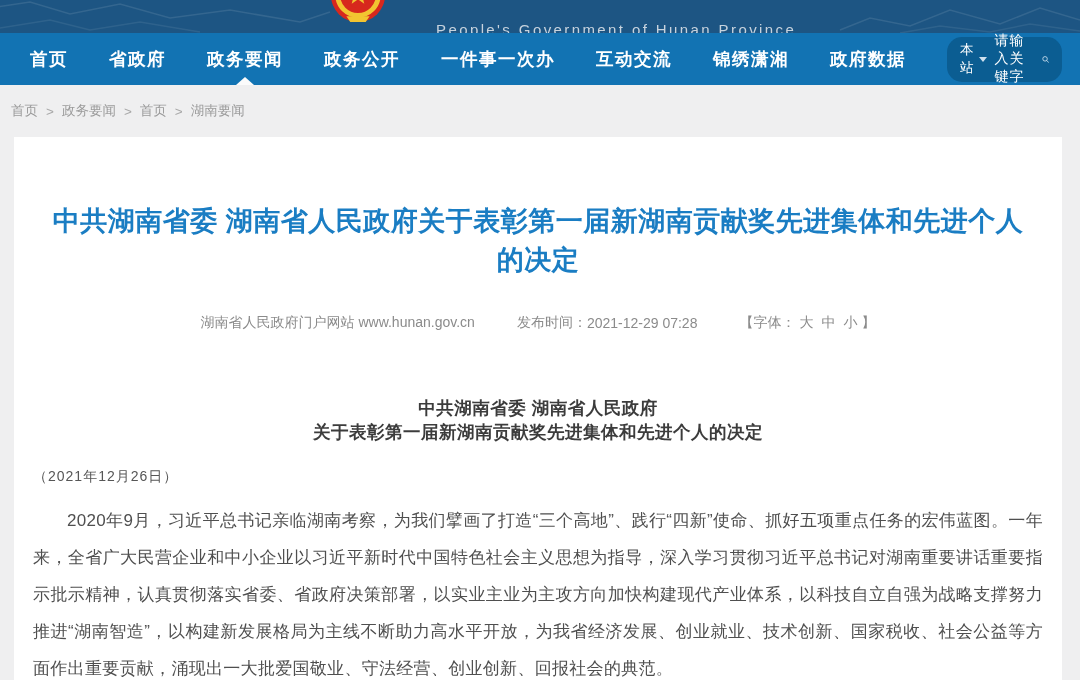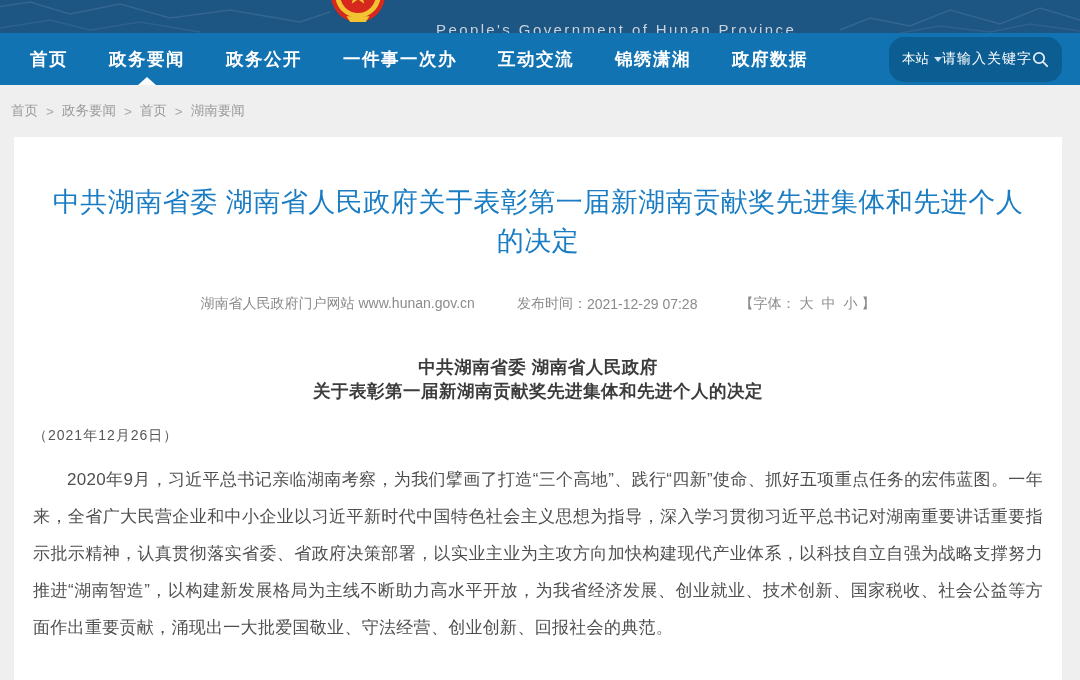--- a/index.html
+++ b/index.html
@@ -33,58 +33,58 @@
   }
   .nav-item.active::after{
     content:"";position:absolute;bottom:0;left:50%;transform:translateX(-50%);
     width:0;height:0;
     border-left:9px solid transparent;border-right:9px solid transparent;
     border-bottom:8px solid #fbfbfb;
   }
   .search-pill{
     margin-left:auto;align-self:center;margin-right:18px;
     height:45px;border-radius:15px;background:#0b5d92;
-    display:flex;align-items:center;padding:0 13px;gap:0;cursor:text;font-family:Liberation Serif, serif;
+    display:flex;align-items:center;padding:0 13px;gap:8px;cursor:text;font-family:Liberation Serif, serif;
   }
   .scope{color:#ffffff;font-size:13.5px;display:flex;align-items:center;gap:5px;cursor:pointer;}
   .caret{width:0;height:0;border-left:4px solid transparent;border-right:4px solid transparent;border-top:5px solid #cfe0ee;}
   .placeholder{color:#ffffff;font-size:14px;letter-spacing:1px;}
   .mag{display:block;}
 
   
   .breadcrumb{
     height:52px;display:flex;align-items:center;padding-left:11px;
     font-size:13.5px;color:#9b9b9b;gap:8px;
   }
   .crumb{cursor:pointer;}
   .sep{color:#a8a8a8;}
 
   
   .card{
     margin:0 18px 0 14px;background:#ffffff;height:543px;
     padding:0 19px;box-sizing:border-box;overflow:hidden;
   }
   .title{
-    margin:0 auto;padding-top:46px;width:988px;
+    margin:0 auto;padding-top:65px;width:988px;
     text-align:center;color:#1a7dc3;font-size:27px;line-height:39px;
-    font-weight:400;letter-spacing:0.5px;
+    font-weight:700;letter-spacing:0.5px;
   }
   .meta{
     margin-top:34px;display:flex;justify-content:center;align-items:flex-end;
     gap:42px;color:#8b8b8b;font-size:14px;
   }
   .meta .pub{display:flex;align-items:center;}
   .font-controls{display:flex;align-items:center;font-family:Liberation Serif, serif;}
   .fs{margin:0 4px;cursor:pointer;}
 
   .doc h2{
     text-align:center;font-size:17.5px;color:#3c3c3c;font-weight:bold;
     margin:0;letter-spacing:0.5px;
   }
-  .doc .h-issuer{margin-top:42px;}
+  .doc .h-issuer{margin-top:64px;}
   .doc .h-subject{}
   .doc-date{
     text-align:left;margin-top:24px;font-size:14px;color:#565656;letter-spacing:1px;
   }
   .body-para{
     margin:16px 0 0 0;font-size:17px;line-height:37px;color:#4f4f4f;
     text-align:justify;text-indent:2em;letter-spacing:0.3px;
   }
 </style>
 </head>
@@ -106,20 +106,21 @@
         <circle cx="30" cy="30" r="13" fill="#d7281d"></circle>
         <polygon points="30,20 33,27 40,27 34.5,31.5 36.5,39 30,34.5 23.5,39 25.5,31.5 20,27 27,27" fill="#f2c431"></polygon>
         <path d="M18,52 L42,52 L38,58 L22,58 Z" fill="#f2c431"></path>
       </svg>
     </div>
     <div class="site-en">People's Government of Hunan Province</div>
   </header>
 
   <nav class="nav">
     <div class="nav-item">首页</div>
+    <div class="nav-item">省政府</div>
     <div class="nav-item active">政务要闻</div>
     <div class="nav-item">政务公开</div>
     <div class="nav-item">一件事一次办</div>
     <div class="nav-item">互动交流</div>
     <div class="nav-item">锦绣潇湘</div>
     <div class="nav-item">政府数据</div>
 
     <div class="search-pill">
       <span class="scope">
         <span>本站</span>

